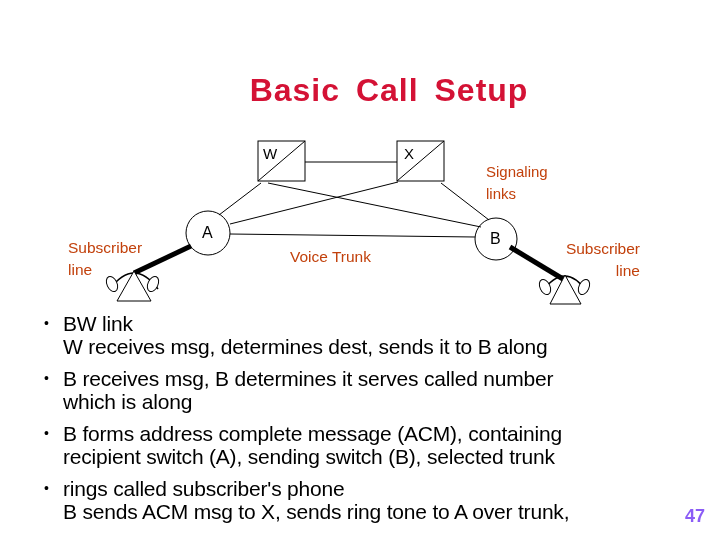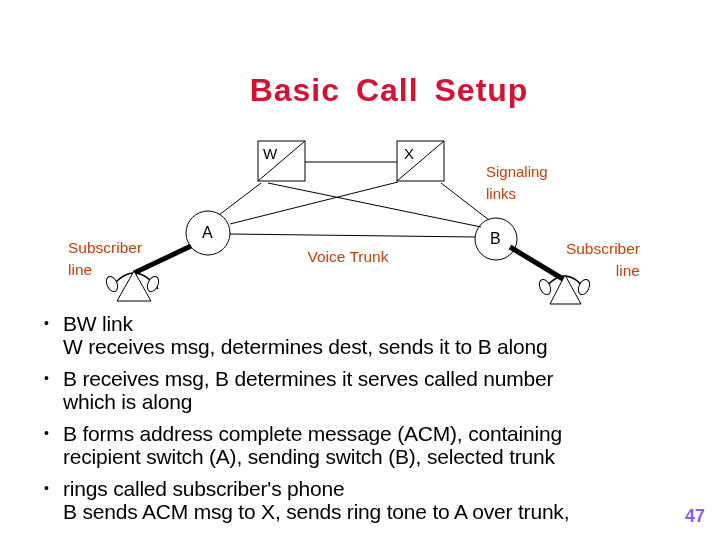--- a/index.html
+++ b/index.html
@@ -16,21 +16,21 @@
   .diagram-svg{position:absolute;left:0;top:0;width:720px;height:540px;}
   .dlabel{position:absolute;font-size:15px;line-height:22px;color:#c2410c;}
   .node-letter{position:absolute;font-size:15px;font-weight:400;color:#000;}
   .lbl-w{left:263px;top:145px;}
   .lbl-x{left:404px;top:145px;}
   .lbl-a{left:202px;top:224px;font-size:16px;}
   .lbl-b{left:490px;top:230px;font-size:16px;}
   .lbl-signaling{left:486px;top:161px;width:84px;}
   .lbl-sub-left{left:68px;top:237px;width:94px;font-size:15.5px;}
   .lbl-sub-right{left:546px;top:238px;width:94px;font-size:15.5px;text-align:right;}
-  .lbl-voice{left:290px;top:246px;width:116px;text-align:center;font-size:15.5px;}
+  .lbl-voice{left:290px;top:246px;width:116px;text-align:left;font-size:15.5px;}
   .bullets{position:absolute;left:44px;top:312px;width:664px;}
   .bullet-item{display:flex;margin-bottom:9px;}
   .bullet-marker{width:19px;flex:0 0 19px;font-size:14px;line-height:23px;}
   .bullet-text{font-size:21px;line-height:23px;letter-spacing:-0.2px;}
   .page-number{
     position:absolute;right:15px;top:506px;font-size:18px;font-weight:700;color:#8b5cf6;
   }
 </style>
 </head>
 <body>

